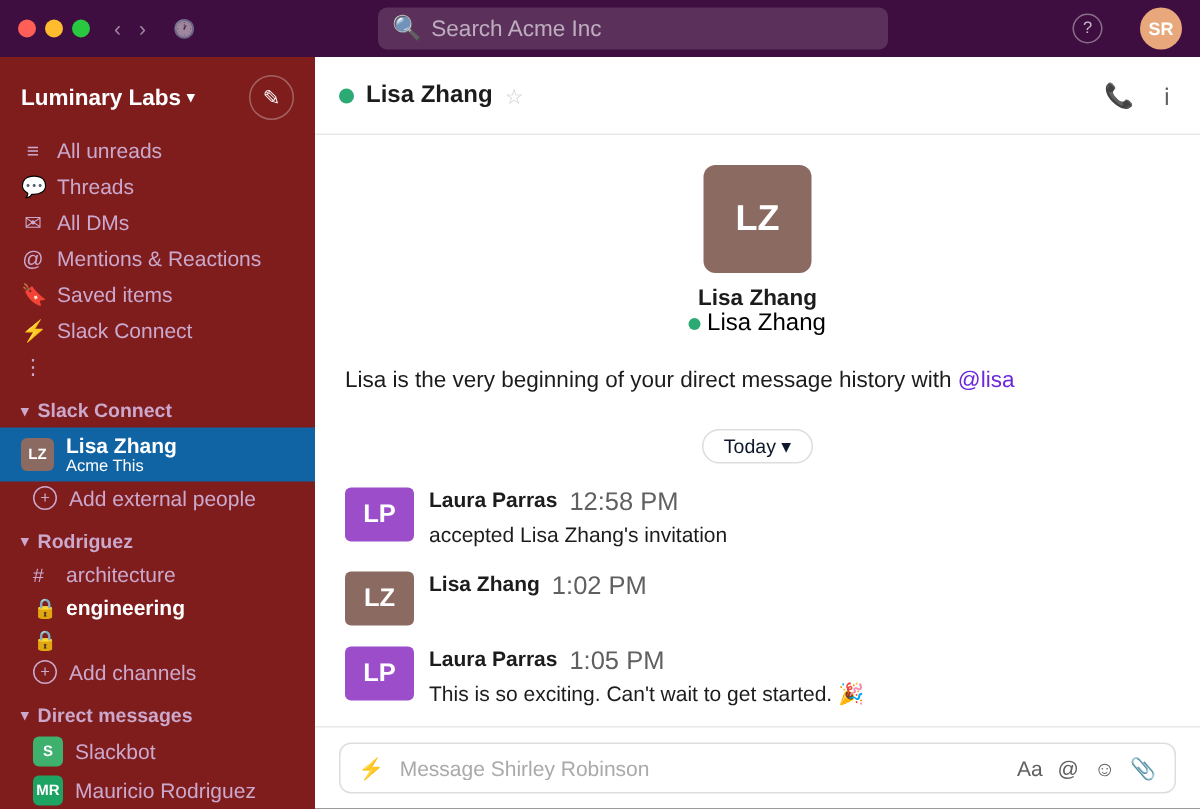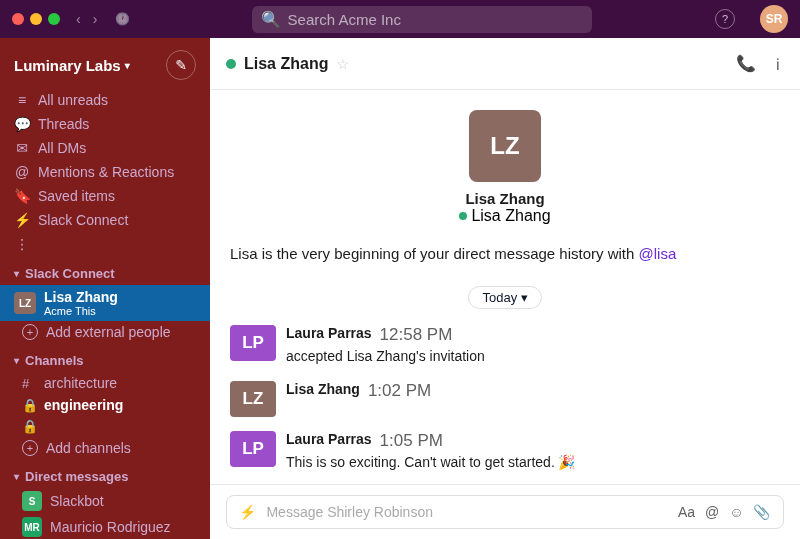--- a/index.html
+++ b/index.html
@@ -181,21 +181,21 @@
       </div>
     </div>
 
     <div class="add-item">
       <div class="add-circle">+</div>
       <span>Add external people</span>
     </div>
 
     <div class="section-header">
       <span class="section-chevron">▾</span>
-      <span>Channels</span>
+      <span>Rodriguez</span>
     </div>
 
     <div class="channel-item">
       <span class="ch-icon">#</span>
       <span>architecture</span>
     </div>
     <div class="channel-item bold">
       <span class="ch-icon">🔒</span>
       <span>engineering</span>
     </div>

